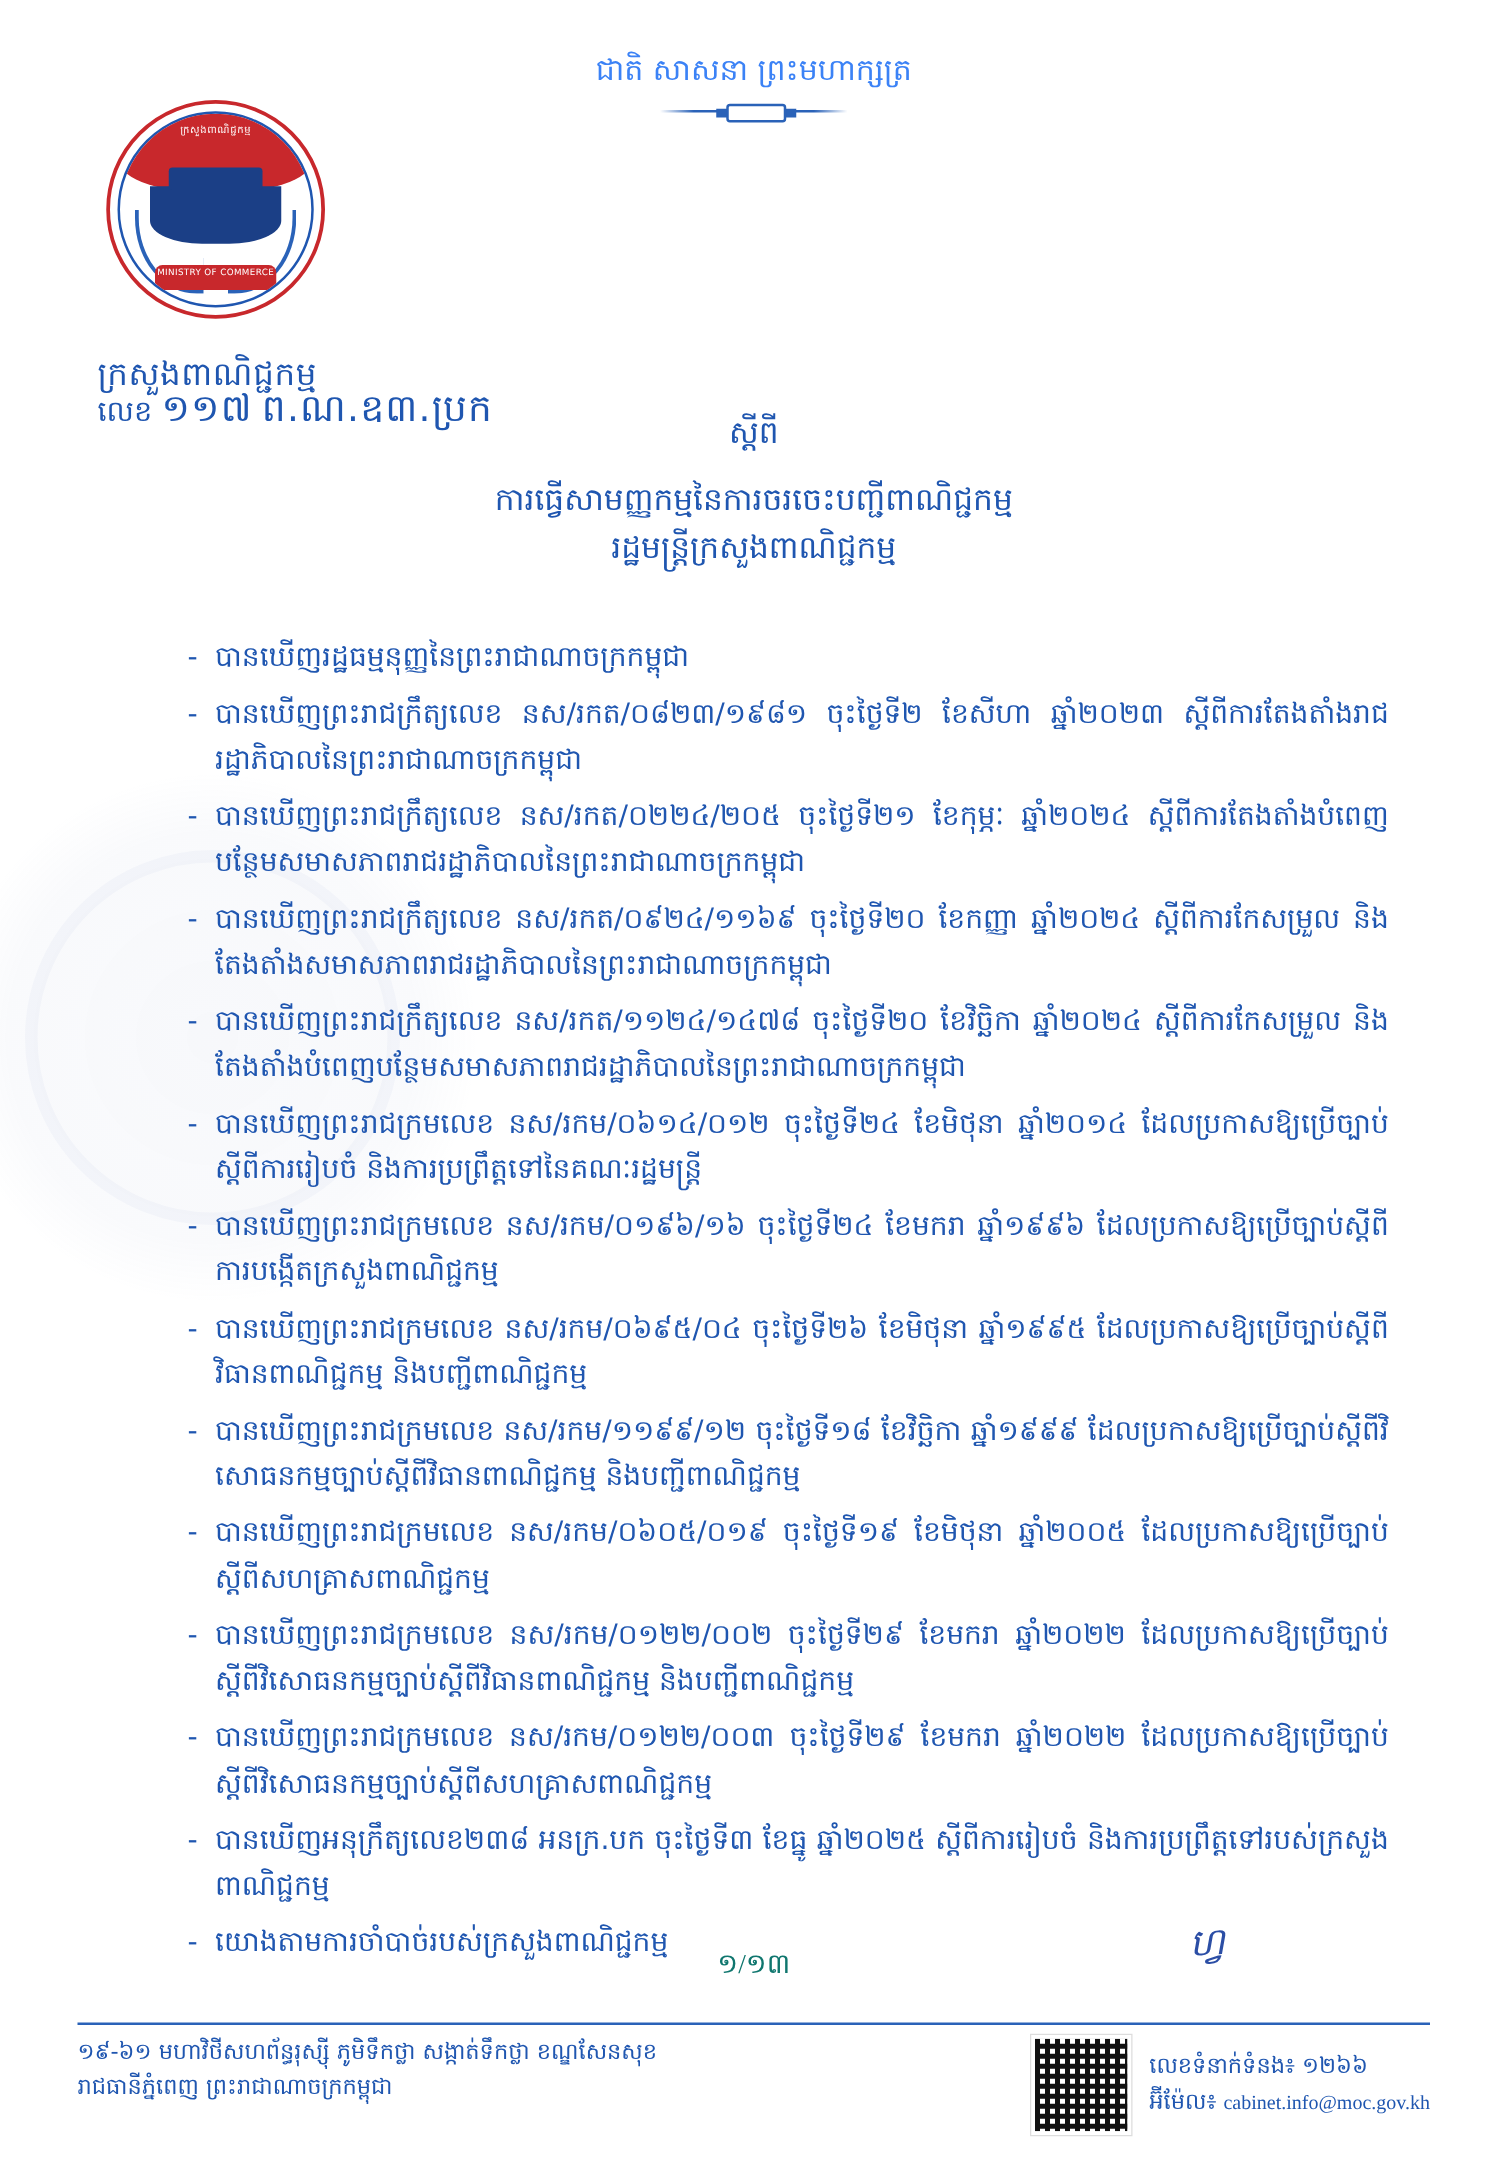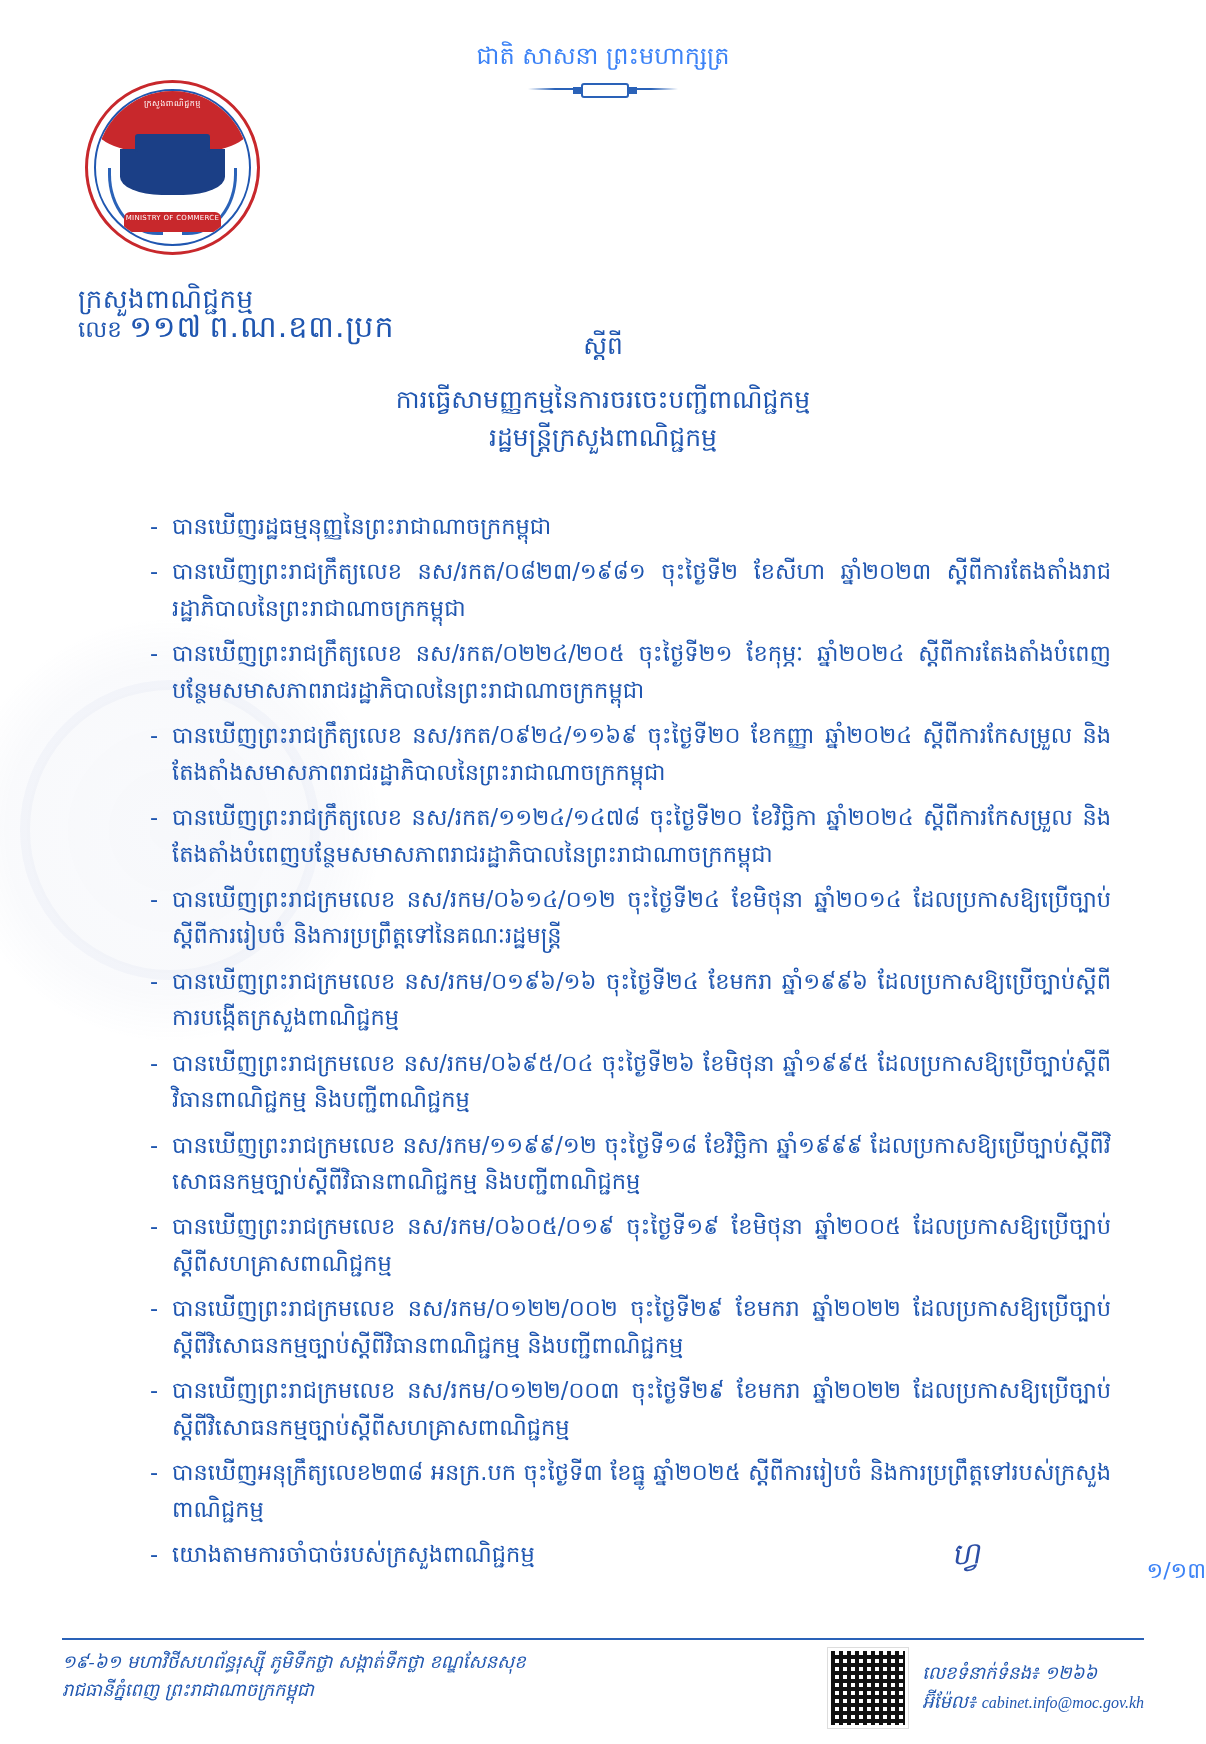--- a/index.html
+++ b/index.html
@@ -241,23 +241,24 @@
     flex: 1 1 auto;
     text-align: justify;
   }
 
   
   .pagenum {
     position: absolute;
     left: 0;
     right: 0;
     top: 1557px;
-    text-align: right;
-    color: #3b82f6;
+    text-align: center;
+    color: #0f766e;
     font-size: 22px;
+    font-family: Liberation Serif, serif;
   }
 
   
   .signature {
     position: absolute;
     right: 150px;
     top: 1535px;
     width: 180px;
     height: 48px;
     color: #1a3f9e;
@@ -266,24 +267,23 @@
     text-align: center;
     opacity: 0.92;
     transform: rotate(-4deg);
   }
 
   
   .footer {
     position: absolute;
     left: 0;
     right: 0;
-    bottom: 16px;
+    bottom: 36px;
     padding: 0 62px;
     box-sizing: border-box;
-    font-style: italic;
   }
   .footer-rule {
     height: 2px;
     background: #2a62b8;
     margin-bottom: 8px;
   }
   .footer-inner {
     display: flex;
     align-items: flex-start;
     justify-content: space-between;

